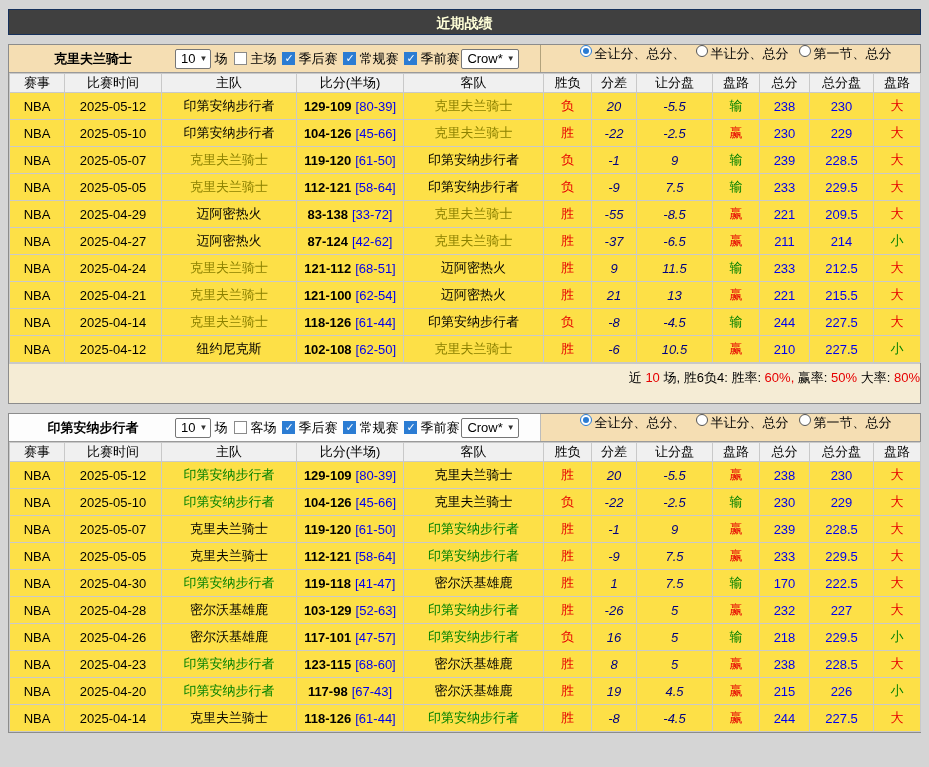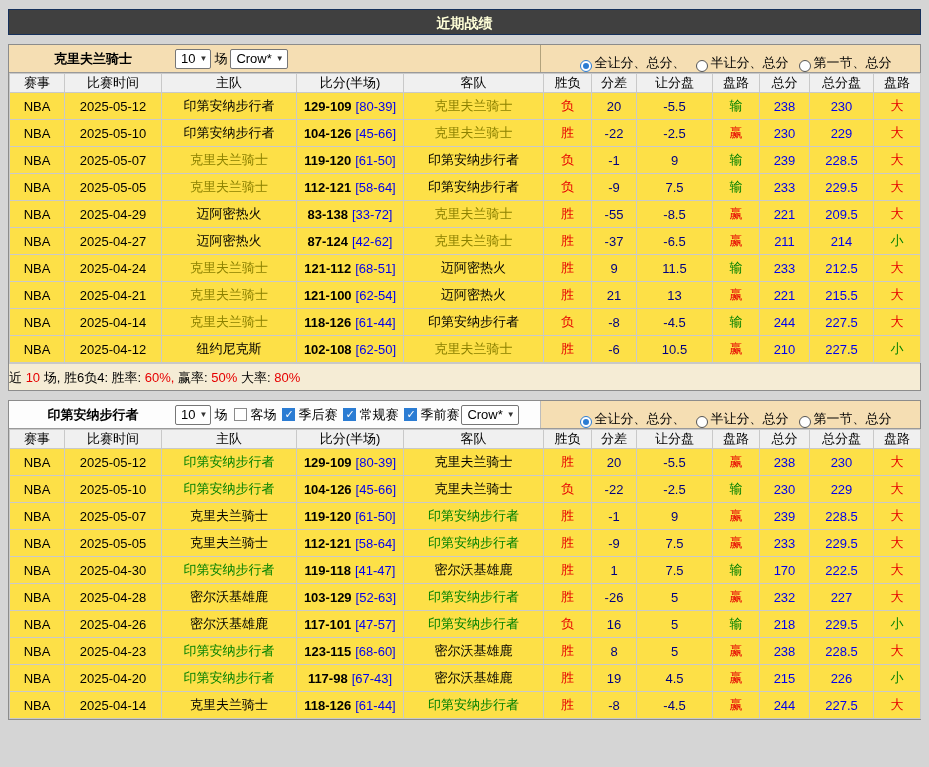--- a/index.html
+++ b/index.html
@@ -22,21 +22,21 @@
   .section { margin-top: 9px; border: 1px solid #8c8c8c; background: #fde047; }
 
   .filterbar { display: flex; height: 28px; border-bottom: 1px solid #9a9a9a; }
   .filter-left {
     flex: 0 0 532px; display: flex; align-items: center;
     padding-left: 4px; border-right: 1px solid #b2a27c;
     background: #f5deb3; white-space: nowrap;
   }
   .section[data-idx="1"] .filter-left { background: #fdfdfd; border-right-color: #bcbcbc; }
   .filter-right {
-    flex: 1; display: flex; align-items: flex-end; justify-content: center;
+    flex: 1; display: flex; align-items: flex-start; justify-content: center;
     background: #f5deb3; white-space: nowrap;
   }
   .team-name { font-weight: bold; width: 160px; text-align: center; }
 
   .fake-select {
     display: inline-flex; align-items: center;
     background: #fff; border: 1px solid #767676; border-radius: 2px;
     height: 20px; padding: 0 3px 0 5px; margin: 0 2px;
   }
   .fake-select .arrow { font-size: 8px; margin-left: 4px; color: #333; }
@@ -70,26 +70,26 @@
     border: 1px solid #c9c9c9; height: 27px;
     text-align: center; overflow: hidden; white-space: nowrap;
   }
   thead th { background: #f0f0f0; font-weight: normal; height: 15px; margin-top: 30px; }
 
   .score-main { font-weight: bold; }
   .score-half { color: #0000ee; margin-left: 4px; }
   .red   { color: #e60000; }
   .green { color: #008000; }
   .blue  { color: #0000ee; }
-  .navy  { color: #000080; }
+  .navy  { color: #000080; font-style: italic; }
   .team-hl-gold  { color: #8b8000; }
   .team-hl-green { color: #008000; }
 
   .summary {
-    height: 27px; line-height: 27px; text-align: left;
+    height: 40px; line-height: 27px; text-align: right;
     background: #f5ecd5; border-top: 1px solid #c9c9c9;
   }
   .seg-black { color: #000; }
   .seg-red   { color: #e60000; }
 </style>
 </head>
 <body>
 
 <div class="wrap">
 
@@ -97,20 +97,21 @@
 
   <section class="section" data-idx="0">
     <div class="filterbar">
       <div class="filter-left">
         <span class="team-name">克里夫兰骑士</span>
         <span class="fake-select">
           <span>10</span>
           <span class="arrow">▼</span>
         </span>
         <span class="lbl">场</span>
+        <span><span class="cb"></span><span class="cb-label">主场</span><span class="cb checked"></span><span class="cb-label">季后赛</span><span class="cb checked"></span><span class="cb-label">常规赛</span><span class="cb checked"></span><span class="cb-label">季前赛</span></span>
         <span class="fake-select">
           <span>Crow*</span>
           <span class="arrow">▼</span>
         </span>
       </div>
       <div class="filter-right">
           <span class="radio selected"></span>
           <span class="radio-label">全让分、总分、</span>
           <span class="radio"></span>
           <span class="radio-label">半让分、总分</span>

